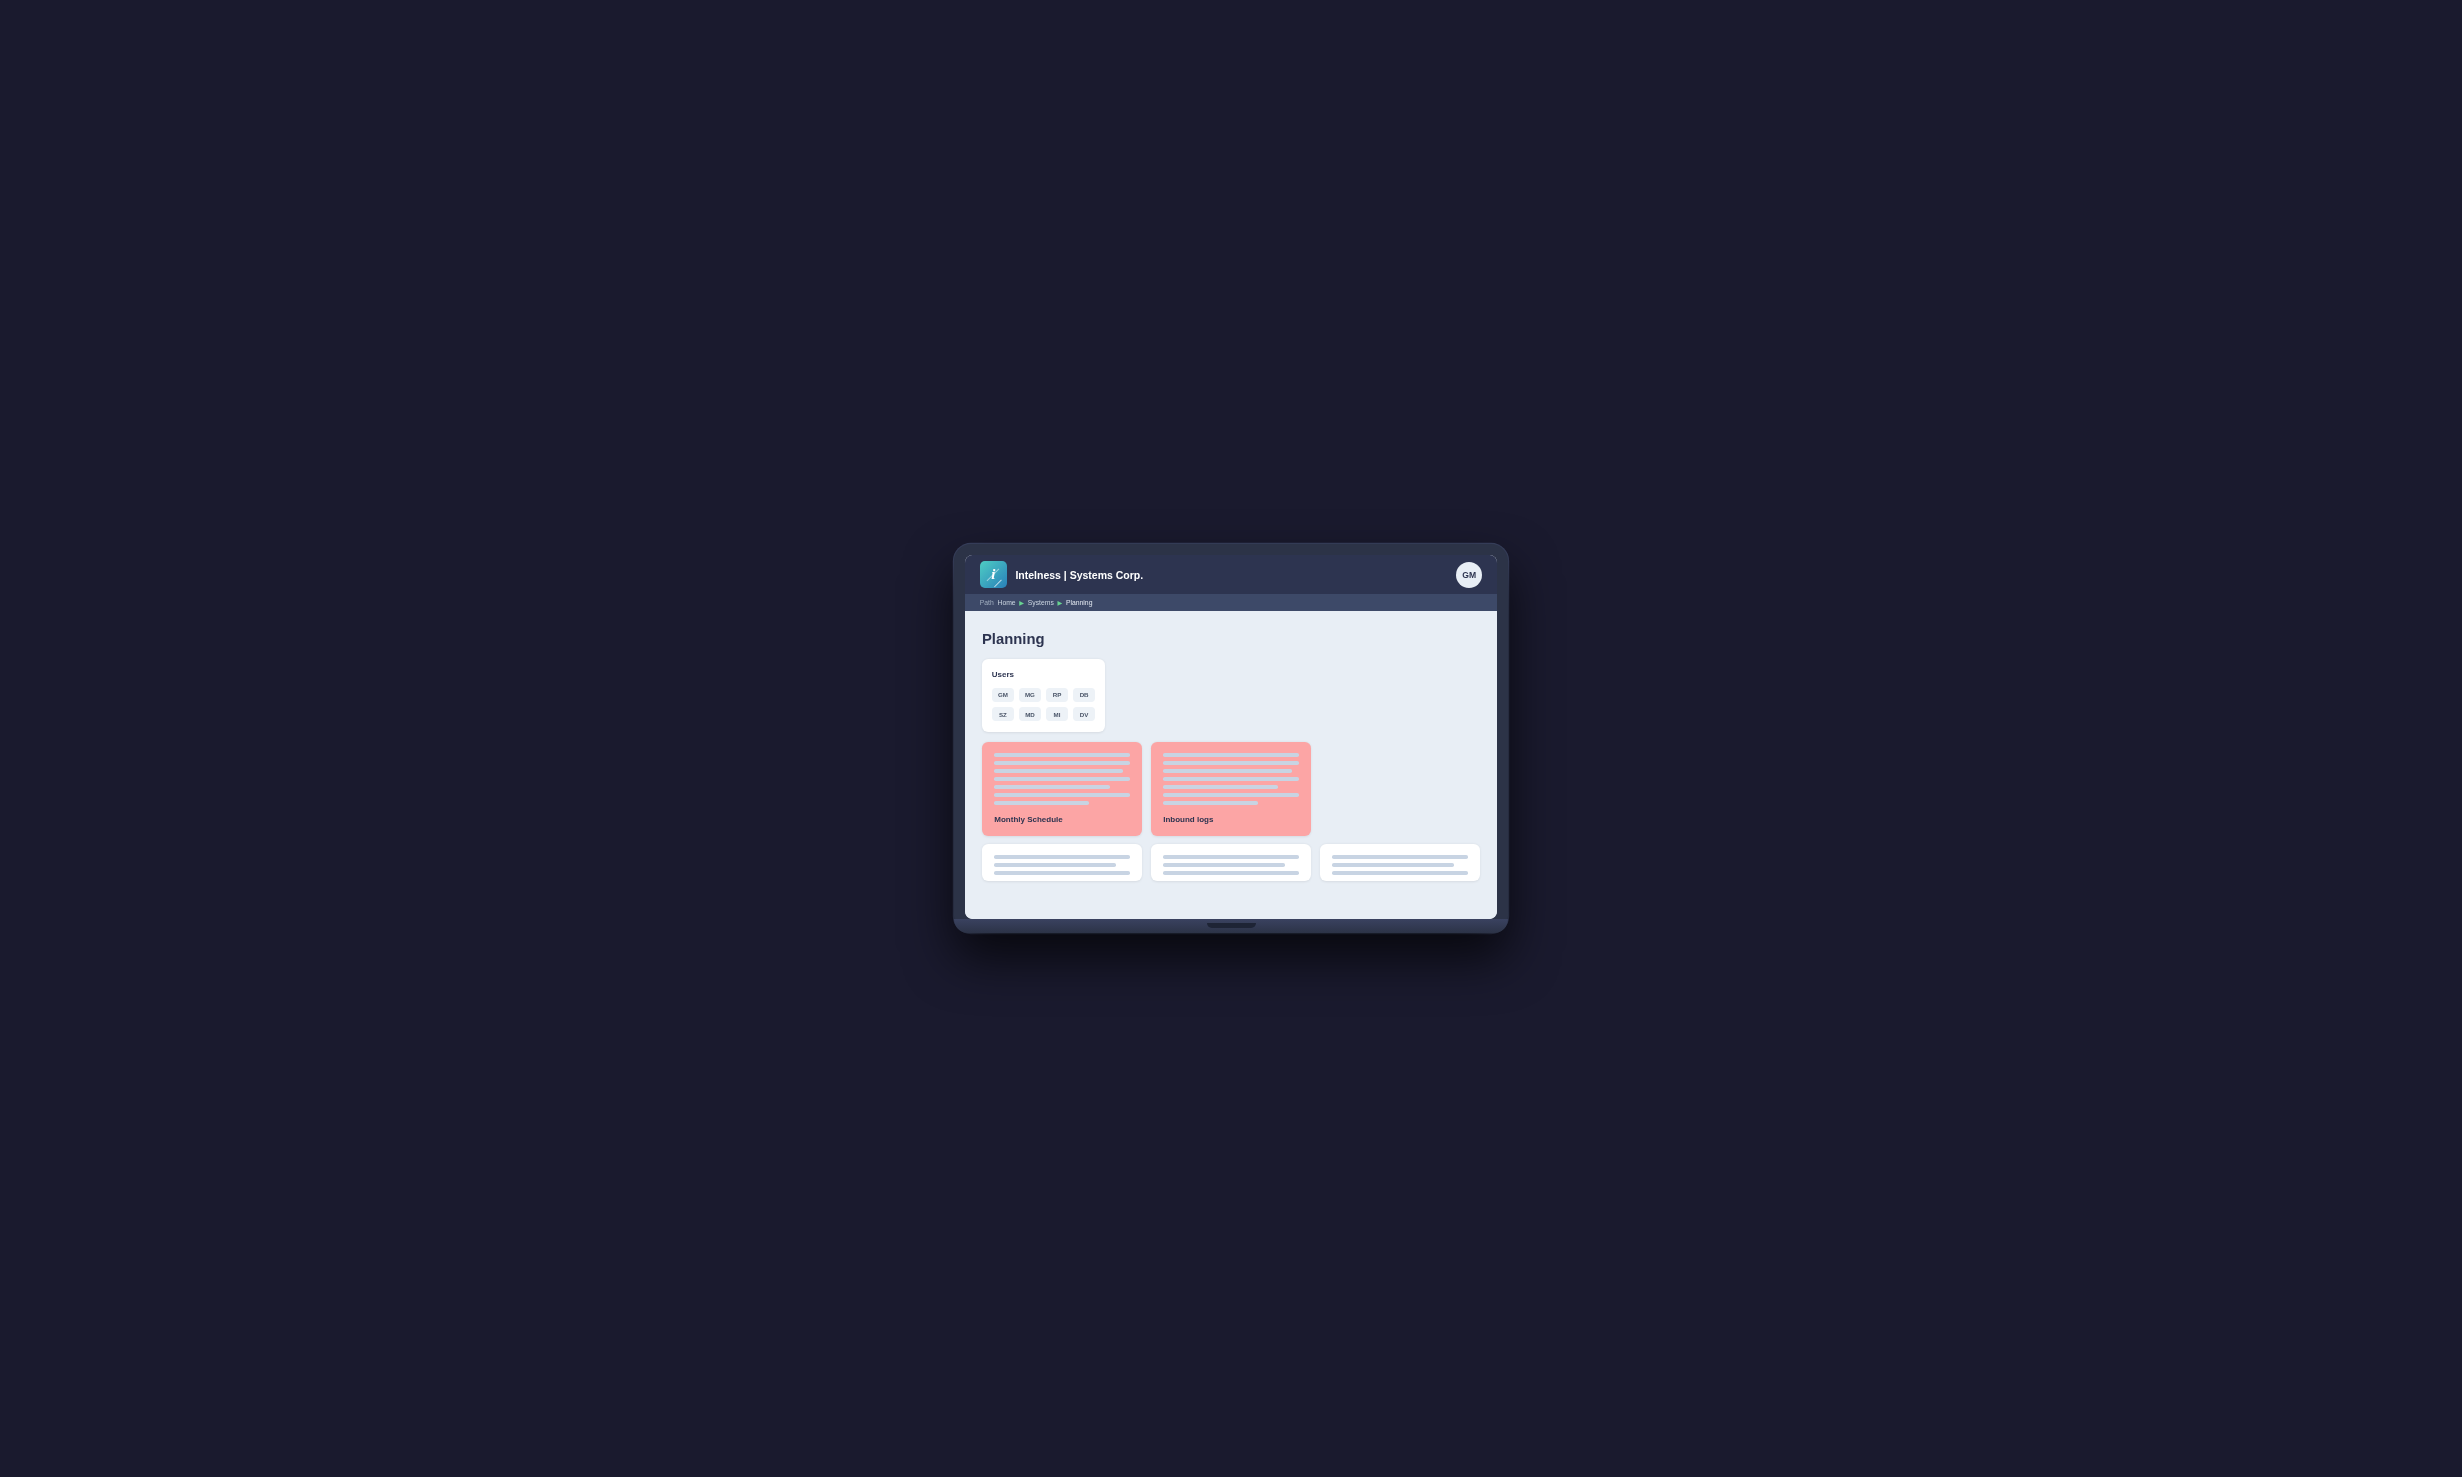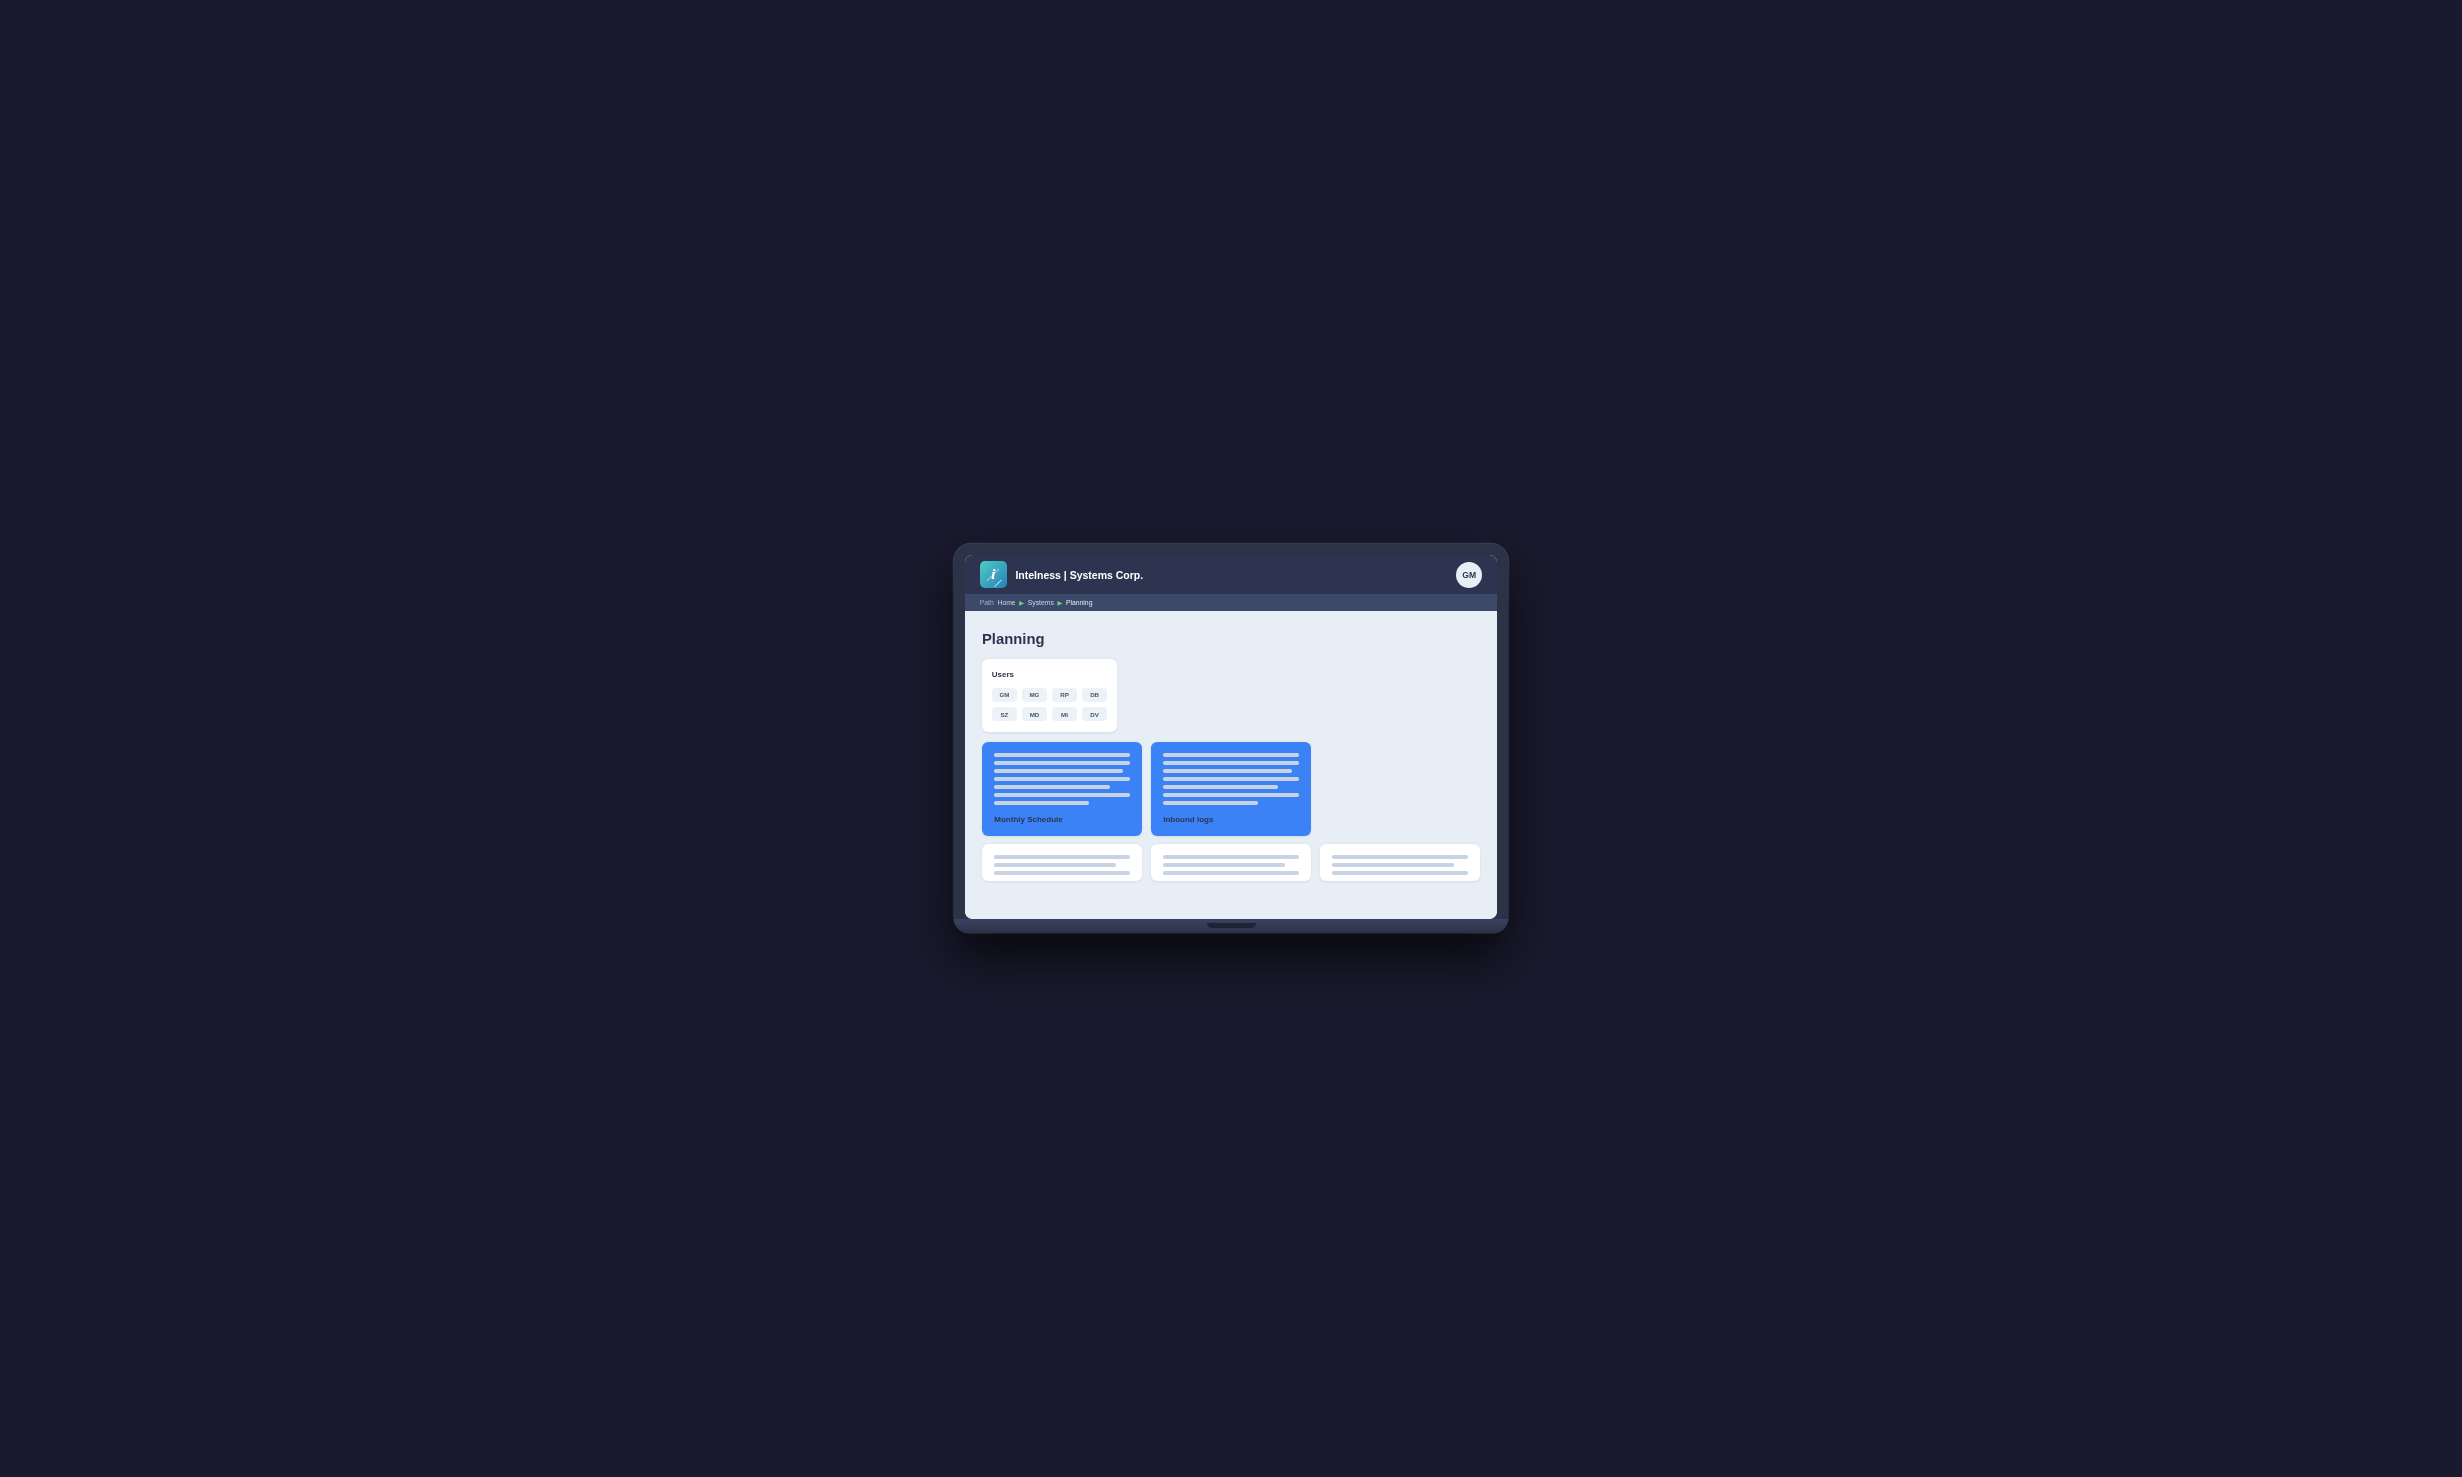--- a/index.html
+++ b/index.html
@@ -170,21 +170,21 @@
     }
 
     .card-title {
       font-size: 8px;
       font-weight: 600;
       color: #2d3450;
       margin-bottom: 8.6px;
     }
 
     .users-card {
-      width: 135px;
+      width: 123px;
       background: white;
       border-radius: 6.2px;
       padding: 11px 9.8px;
       box-shadow: 0 0.6px 2.5px rgba(0,0,0,0.08);
     }
 
     
     .text-lines {
       display: flex;
       flex-direction: column;
@@ -223,21 +223,21 @@
     }
 
     
     .cards-grid {
       display: grid;
       grid-template-columns: repeat(3, 1fr);
       gap: 8.6px;
     }
 
     .module-card {
-      background: #3b82f6;
+      background: #fca5a5;
       border-radius: 6.2px;
       padding: 11px 12.3px 12.3px;
       box-shadow: 0 0.6px 2.5px rgba(0,0,0,0.08);
       cursor: pointer;
       transition: box-shadow 0.2s;
     }
 
     .module-card-content {
       margin-bottom: 9.8px;
     }

